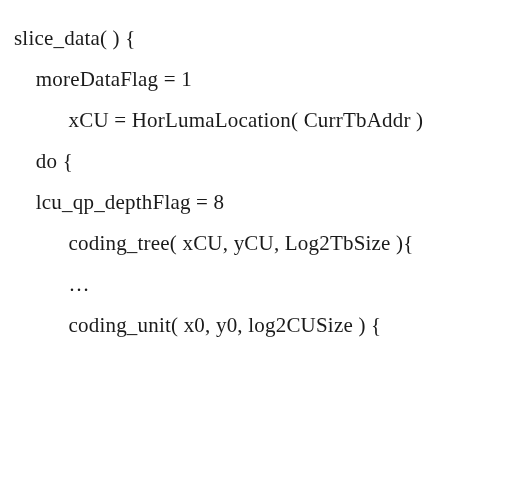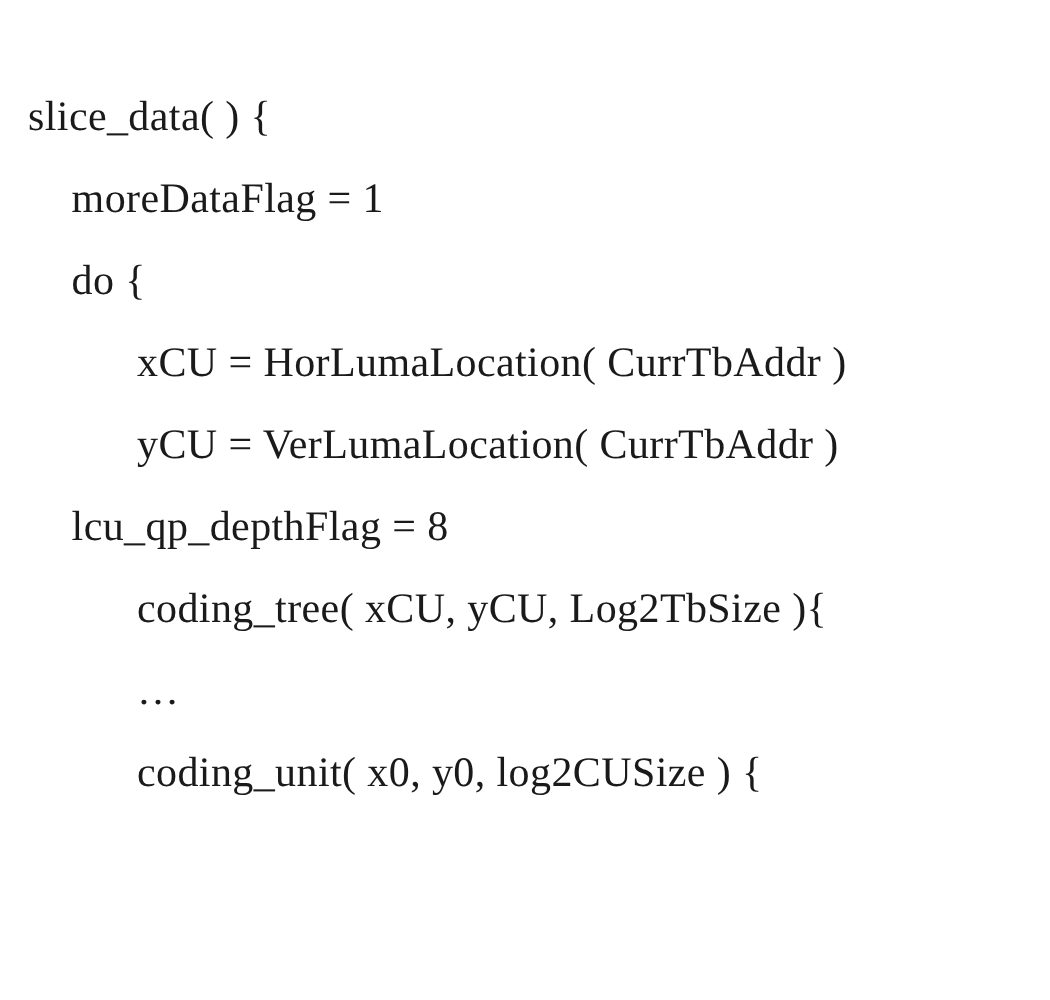--- a/index.html
+++ b/index.html
@@ -8,34 +8,32 @@
     width: 525px;
     height: 500px;
     background: #ffffff;
     font-family: "Times New Roman", Times, serif;
     font-size: 21px;
     color: #1a1a1a;
     overflow: hidden;
   }
   .page {
     padding: 18px 14px 0 14px;
-    margin-top: 20px;
   }
   .line {
     white-space: pre;
     line-height: 1.95;
     letter-spacing: 0.2px;
   }
 </style>
 </head>
 <body>
 
 <div class="page">
   <div class="line">slice_data( ) {</div>
   <div class="line">    moreDataFlag = 1</div>
+  <div class="line">          xCU = HorLumaLocation( CurrTbAddr )</div>
   <div class="line">    do {</div>
-  <div class="line">          xCU = HorLumaLocation( CurrTbAddr )</div>
-  <div class="line">          yCU = VerLumaLocation( CurrTbAddr )</div>
   <div class="line">    lcu_qp_depthFlag = 8</div>
   <div class="line">          coding_tree( xCU, yCU, Log2TbSize ){</div>
   <div class="line">          …</div>
   <div class="line">          coding_unit( x0, y0, log2CUSize ) {</div>
 </div>
 
 </body></html>

